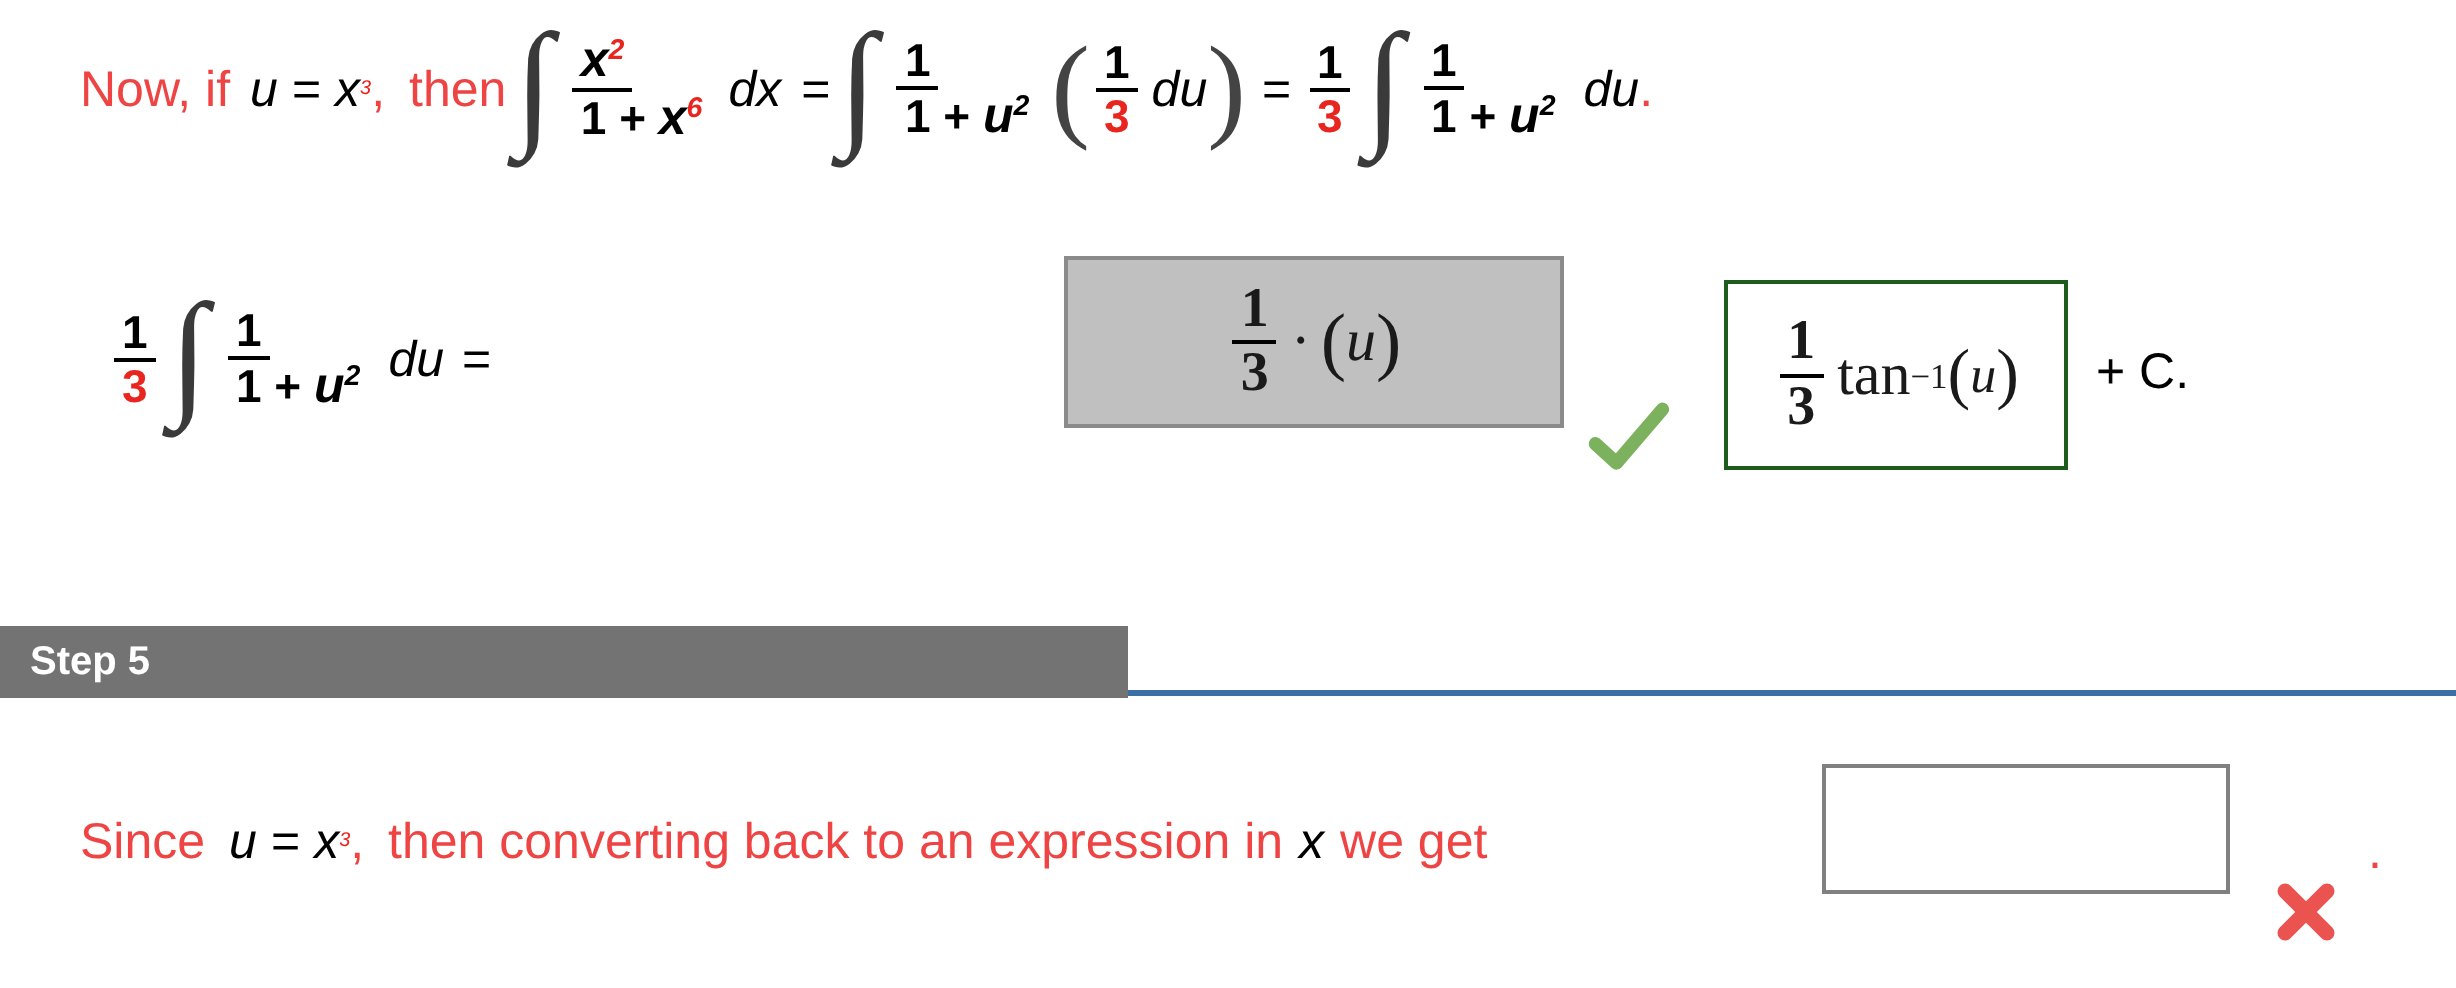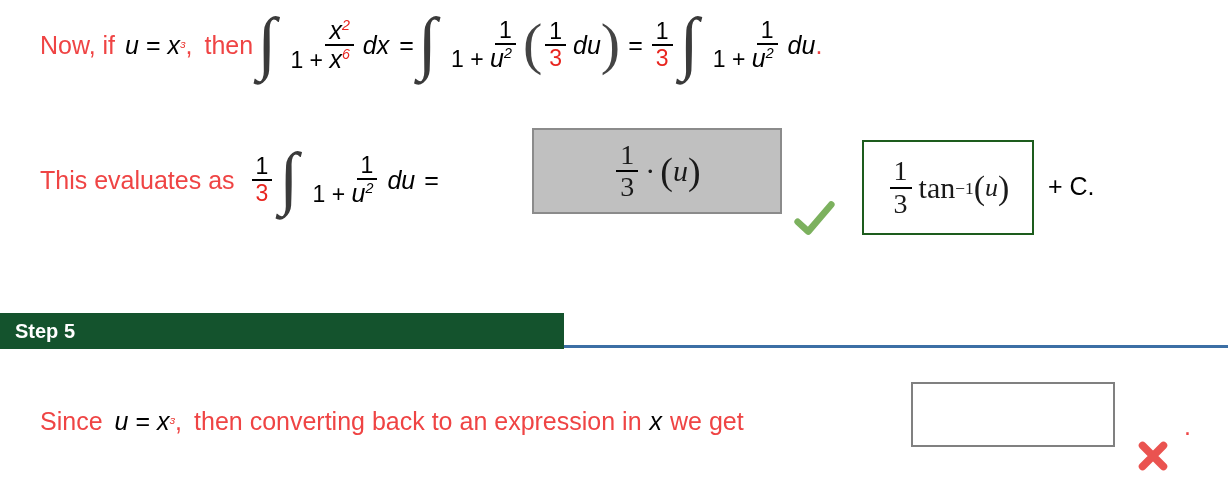--- a/index.html
+++ b/index.html
@@ -41,25 +41,26 @@
     font-size: 0.62em;
     vertical-align: super;
     line-height: 0;
   }
   .red { color: #e8251f; }
 
   
   .frac {
     display: inline-flex;
     flex-direction: column;
-    align-items: flex-end;
+    align-items: flex-start;
     justify-content: center;
     vertical-align: middle;
     line-height: 1.08;
     margin: 0 3px;
+    font-weight: bold;
   }
   .frac .num,
   .frac .den {
     padding: 0 4px;
     font-size: 23px;
     font-family: "Liberation Sans", sans-serif;
   }
   .frac .num { border-bottom: 2px solid #000; }
 
   
@@ -121,21 +122,21 @@
     font-style: italic;
   }
 
   
   #step-header {
     position: absolute;
     left: 0;
     top: 313px;
     width: 564px;
     height: 36px;
-    background: #14532d;
+    background: #737373;
   }
   #step-header .label {
     position: absolute;
     left: 15px;
     top: 7px;
     color: #ffffff;
     font-size: 20px;
     font-weight: bold;
     font-family: "Liberation Sans", sans-serif;
   }
@@ -233,21 +234,20 @@
       <span class="mvar">u</span><span class="mvar sup">2</span>
     </span>
   </span>
   <span style="width:7px"></span>
   <span class="mvar">du</span>
   <span class="txt">.</span>
 </div>
 
 <div class="row" id="line2" style="left:40px; top:145px; height:70px;">
 
-  <span class="txt">This evaluates as</span>
   <span style="width:14px"></span>
 
   <span class="frac">
     <span class="num">1</span>
     <span class="den red">3</span>
   </span>
 
   <span class="intg">∫</span>
 
   <span class="frac">

